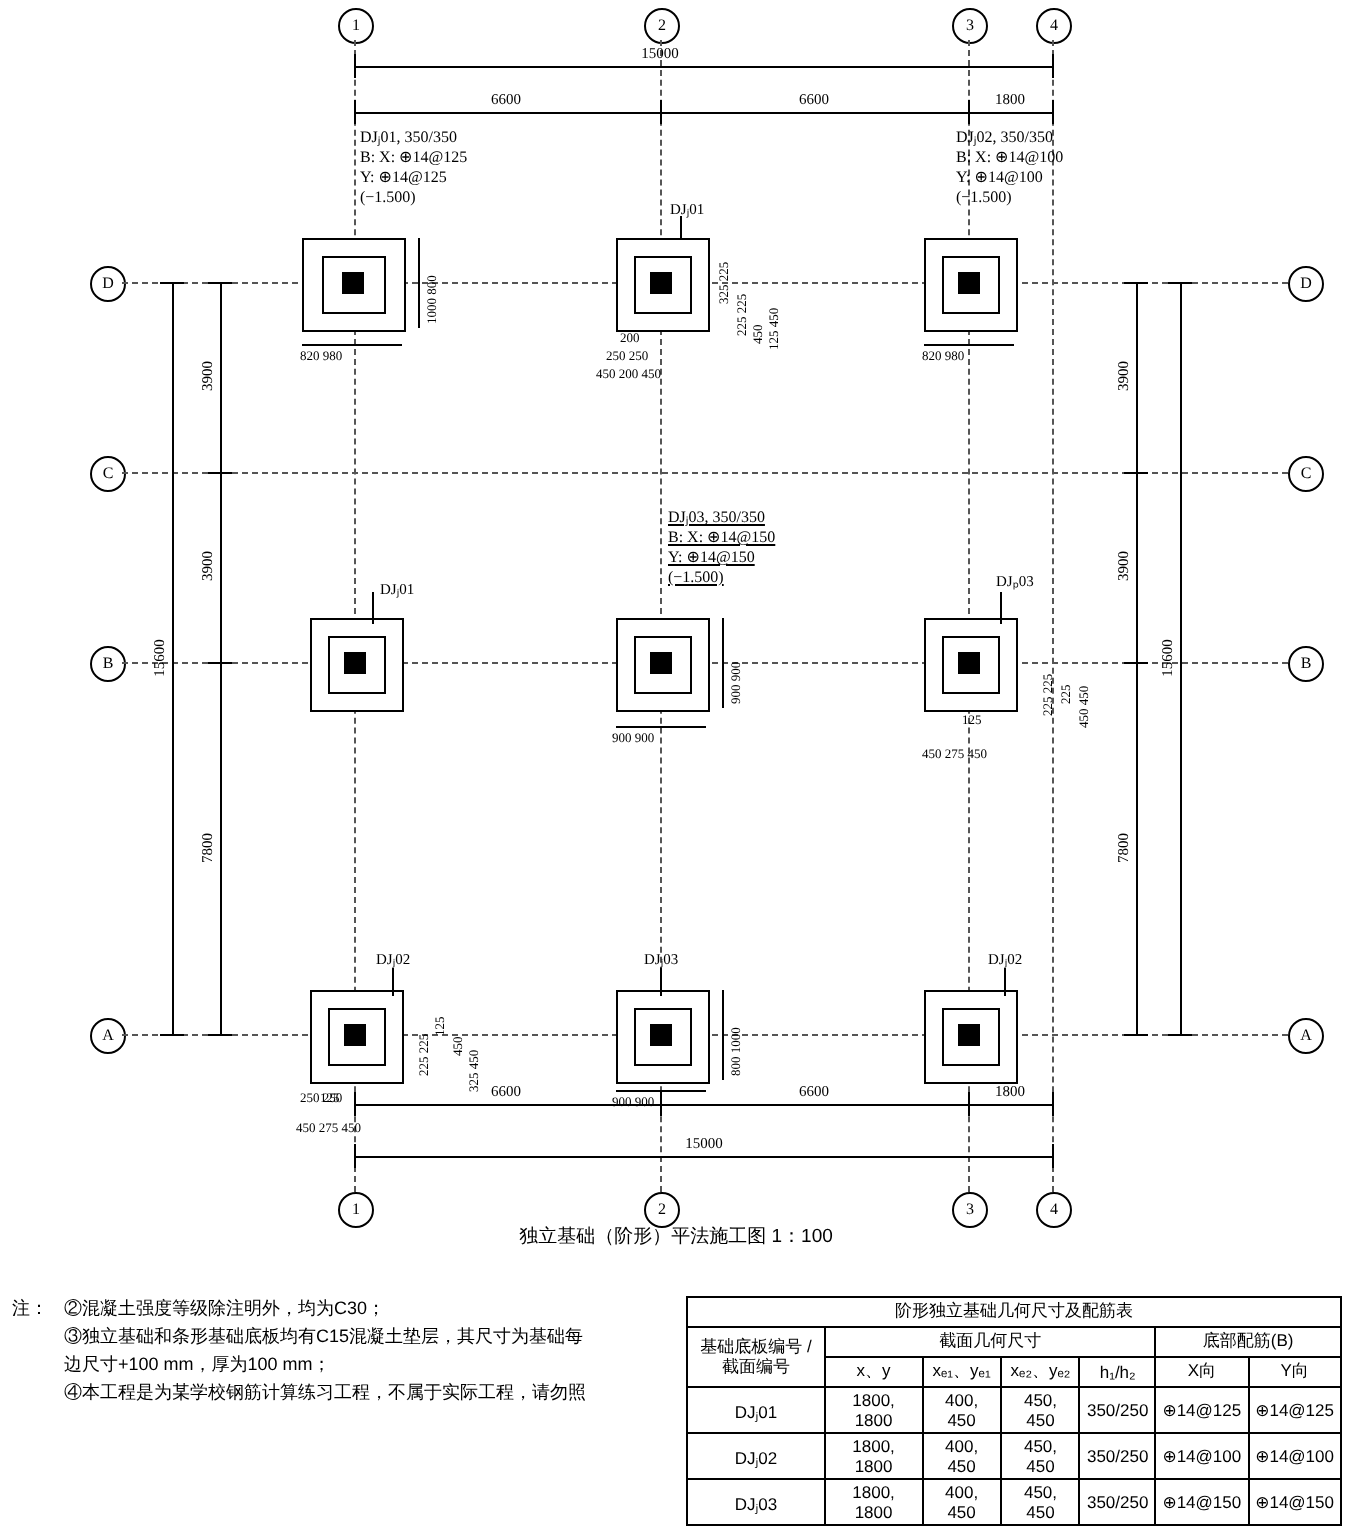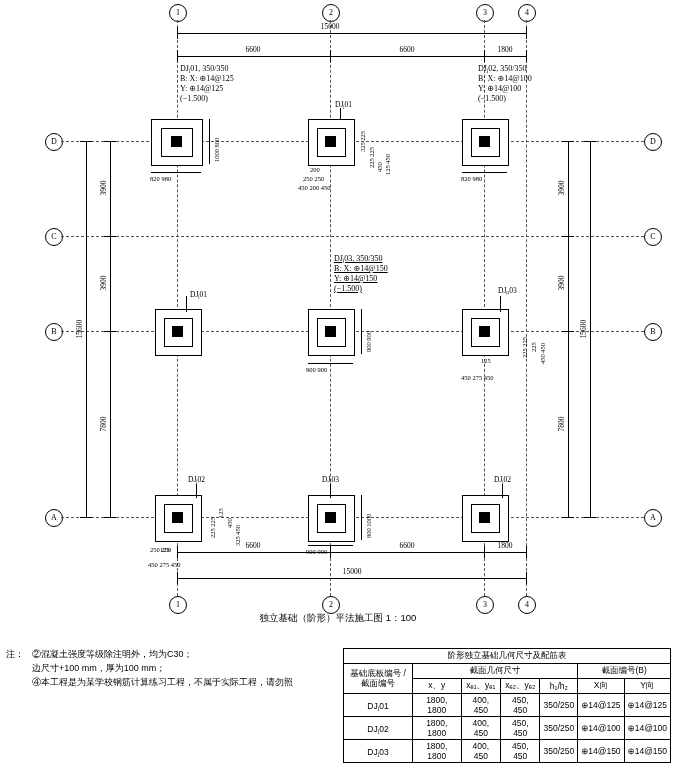--- a/index.html
+++ b/index.html
@@ -223,37 +223,38 @@
   <div class="vline" style="left:361px;top:495px;height:45px;"></div>
   <div class="dimtxt tiny" style="left:365px;top:538px;transform:rotate(-90deg);transform-origin:0 0;">800 1000</div>
 
   <div class="title" style="left:338px;top:612px;transform:translateX(-50%);">独立基础（阶形）平法施工图  1：100</div>
 
   <div class="notes" style="left:6px;top:648px;width:330px;">
     <div style="position:relative;">
       <span style="position:absolute;left:0;top:0;">注：</span>
       <div style="margin-left:26px;">
         <div>②混凝土强度等级除注明外，均为C30；</div>
+        <div>③独立基础和条形基础底板均有C15混凝土垫层，其尺寸为基础每</div>
         <div>   边尺寸+100 mm，厚为100 mm；</div>
         <div>④本工程是为某学校钢筋计算练习工程，不属于实际工程，请勿照</div>
       </div>
     </div>
   </div>
 
   <table class="tbl" style="left:343px;top:648px;width:328px;">
     <tbody>
         <tr>
       <td colspan="7">阶形独立基础几何尺寸及配筋表</td>
     </tr>
     <tr>
       <td rowspan="2" style="width:62px;line-height:1.1;">
         <div>基础底板编号 /截面编号</div>
       </td>
       <td colspan="4">截面几何尺寸</td>
-      <td colspan="2">截面编号(B)</td>
+      <td colspan="2">底部配筋(B)</td>
     </tr>
     <tr>
       <td>x、y</td>
       <td>xₑ₁、yₑ₁</td>
       <td>xₑ₂、yₑ₂</td>
       <td>h₁/h₂</td>
       <td>X向</td>
       <td>Y向</td>
     </tr>
     <tr>

